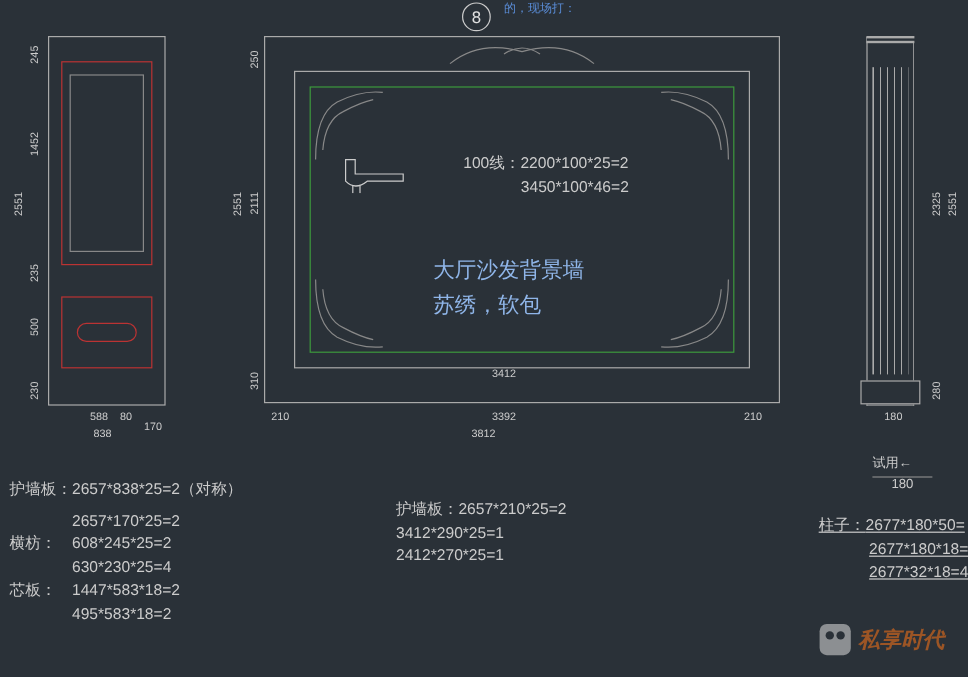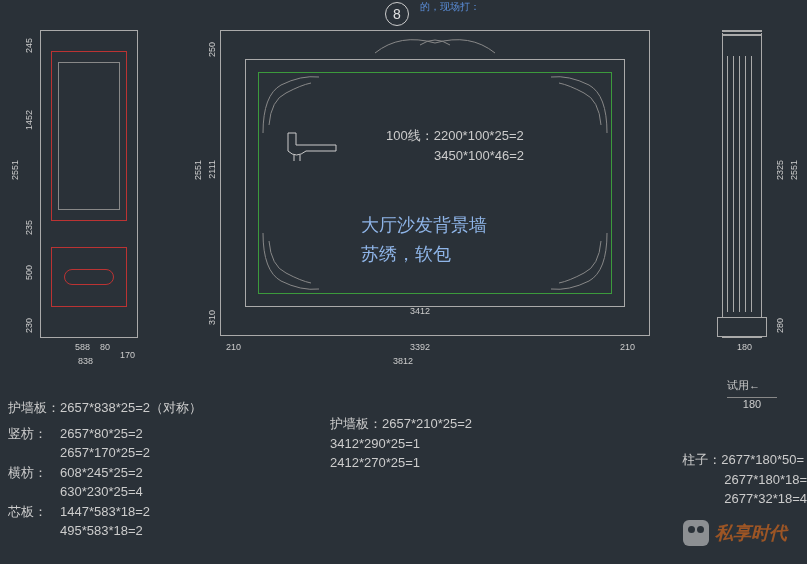--- a/index.html
+++ b/index.html
@@ -160,25 +160,26 @@
     left: 330px;
     top: 378px;
     color: #ccc;
     font-size: 13px;
     line-height: 1.5;
     margin-top: 36px;
   }
   .specs3 {
     position: absolute;
     right: 0;
-    top: 450px;
+    top: 428px;
     color: #ccc;
     font-size: 13px;
     line-height: 1.5;
     text-align: left;
+    text-decoration: underline;
   }
   .trial {
     position: absolute;
     right: 30px;
     top: 378px;
     font-size: 11px;
     color: #ccc;
   }
   
   .wm {
@@ -297,21 +298,20 @@
 
 <div class="trial">
   <span>试用←</span>
   <div style="border-top:1px solid #888; width:50px; margin-top:4px;"></div>
   <div style="text-align:center;">180</div>
 </div>
 
 <div class="specs">
   <div><span class="lbl">护墙板：</span><span>2657*838*25=2（对称）</span></div>
   <div style="height:6px;"></div>
-  <div><span class="lbl">竖枋：</span><span>2657*80*25=2</span></div>
   <div><span class="lbl"></span><span>2657*170*25=2</span></div>
   <div><span class="lbl">横枋：</span><span>608*245*25=2</span></div>
   <div><span class="lbl"></span><span>630*230*25=4</span></div>
   <div><span class="lbl">芯板：</span><span>1447*583*18=2</span></div>
   <div><span class="lbl"></span><span>495*583*18=2</span></div>
 </div>
 
 <div class="specs2">
   <div><span class="lbl">护墙板：</span><span>2657*210*25=2</span></div>
   <div><span class="lbl"></span><span>3412*290*25=1</span></div>

